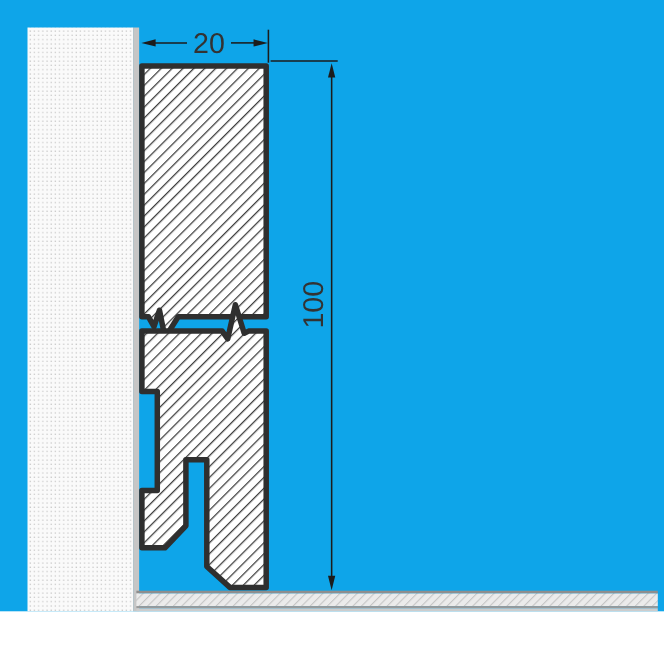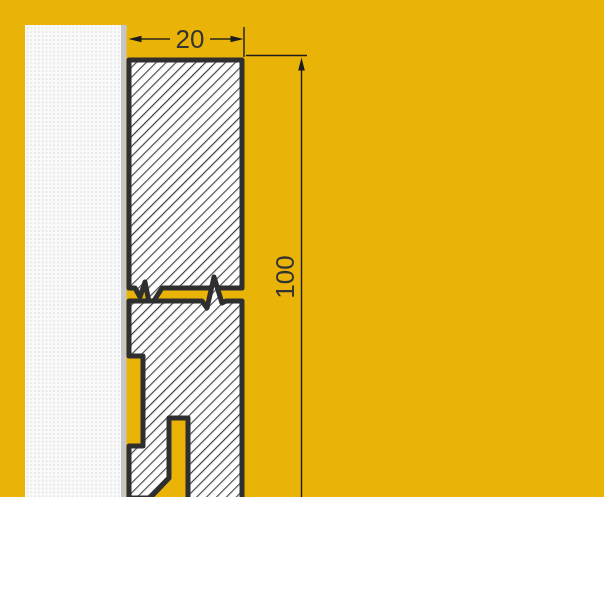--- a/index.html
+++ b/index.html
@@ -1,19 +1,19 @@
 <!DOCTYPE html>
 <html><head>
 <meta charset="utf-8">
 <style>
   html,body{margin:0;padding:0;background:#ffffff;}
   .canvas{
     position:relative;
-    width:604px;height:497px;
-    background:#eab308;
+    width:604px;height:556px;
+    background:#0ea5e9;
     font-family:"Liberation Sans", sans-serif;
     overflow:hidden;
   }
   svg{display:block;}
   text.dim-label{
     font-family:"Liberation Sans", sans-serif;
     font-size:26px;
     fill:#333333;
   }
 </style>

